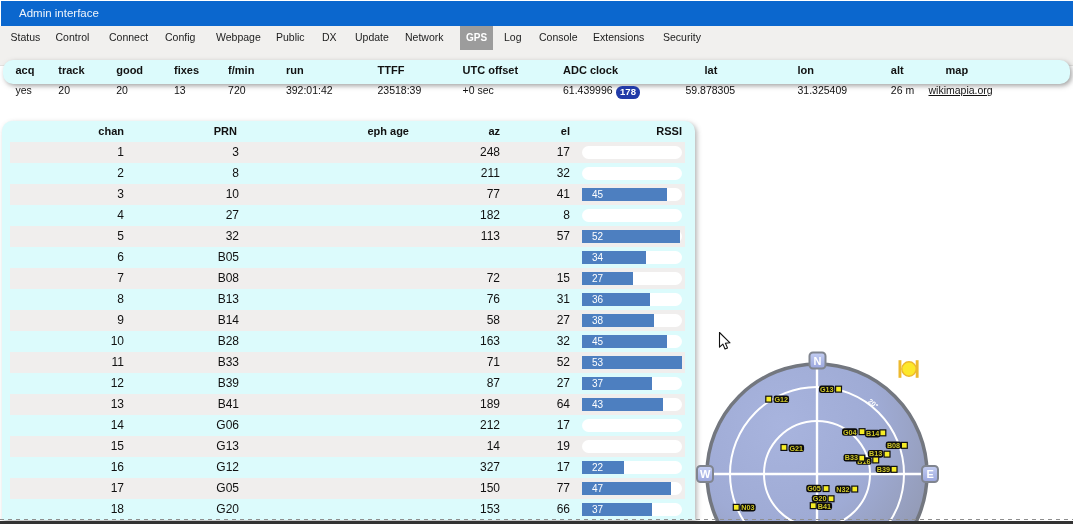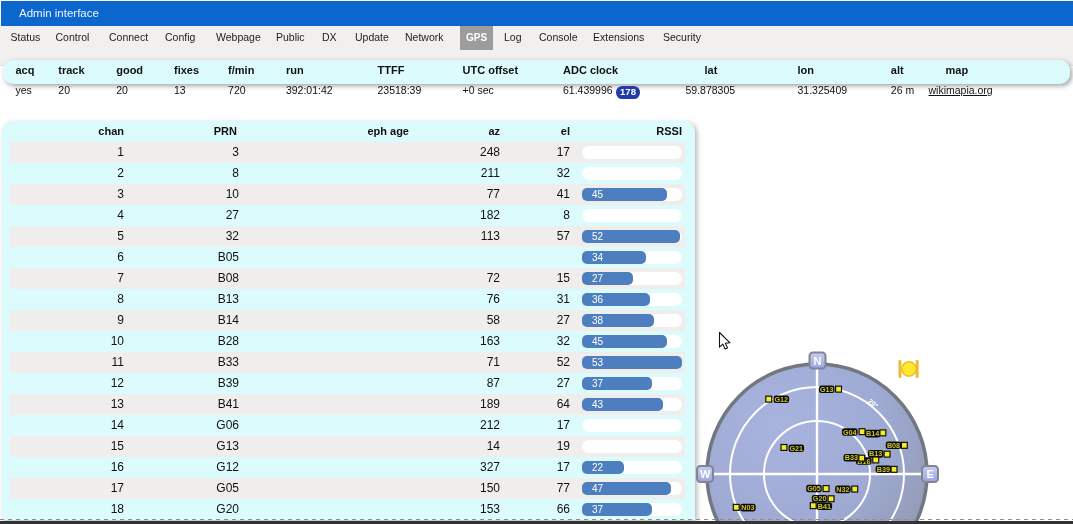--- a/index.html
+++ b/index.html
@@ -23,21 +23,21 @@
   background:#dcfbfc; border-radius:10px 10px 0 0; box-shadow:2px 2px 5px rgba(90,90,90,.45); }
 #thead { position:absolute; left:8px; top:0; width:675px; height:21px;
   font-weight:bold; font-size:11px; color:#111; }
 #thead span { position:absolute; top:0; line-height:21px; }
 .tr { position:absolute; left:8px; width:675px; height:21px; font-size:12px; color:#111; }
 .tr.odd { background:#f0eeed; }
 .tr > span { position:absolute; top:0; line-height:21px; }
 .c1 { right:560.5px; } .c2 { right:445.5px; } .c4 { right:184.5px; } .c5 { right:114.5px; }
 .tr > span.pill { left:572.5px; top:4px; width:100px; height:13px; border-radius:6.5px;
   background:#fff; display:block; position:absolute; }
-.fill { display:block; position:relative; height:13px; border-radius:5px; background:#4d7fc0; }
+.fill { display:block; position:relative; height:13px; border-radius:0; background:#4d7fc0; }
 .bn { position:absolute; left:10px; top:0; height:13px; line-height:13.5px; color:#fff; font-size:10px; }
 #skysvg { position:absolute; left:690px; top:350px; }
 .sl { font:bold 7.2px "Liberation Sans",sans-serif; fill:#cdc528; text-anchor:middle; }
 #dash { position:absolute; left:0; top:518.6px; width:1073px; height:1.4px;
   background:repeating-linear-gradient(90deg,#8f8f8f 0,#8f8f8f 4.5px,transparent 4.5px,transparent 8px);
   z-index:50; }
 #botbar { position:absolute; left:0; top:521.2px; width:1073px; height:2.8px;
   background:#333; z-index:51; }
 #cursor { position:absolute; left:718px; top:331px; z-index:60; }
 </style></head>

